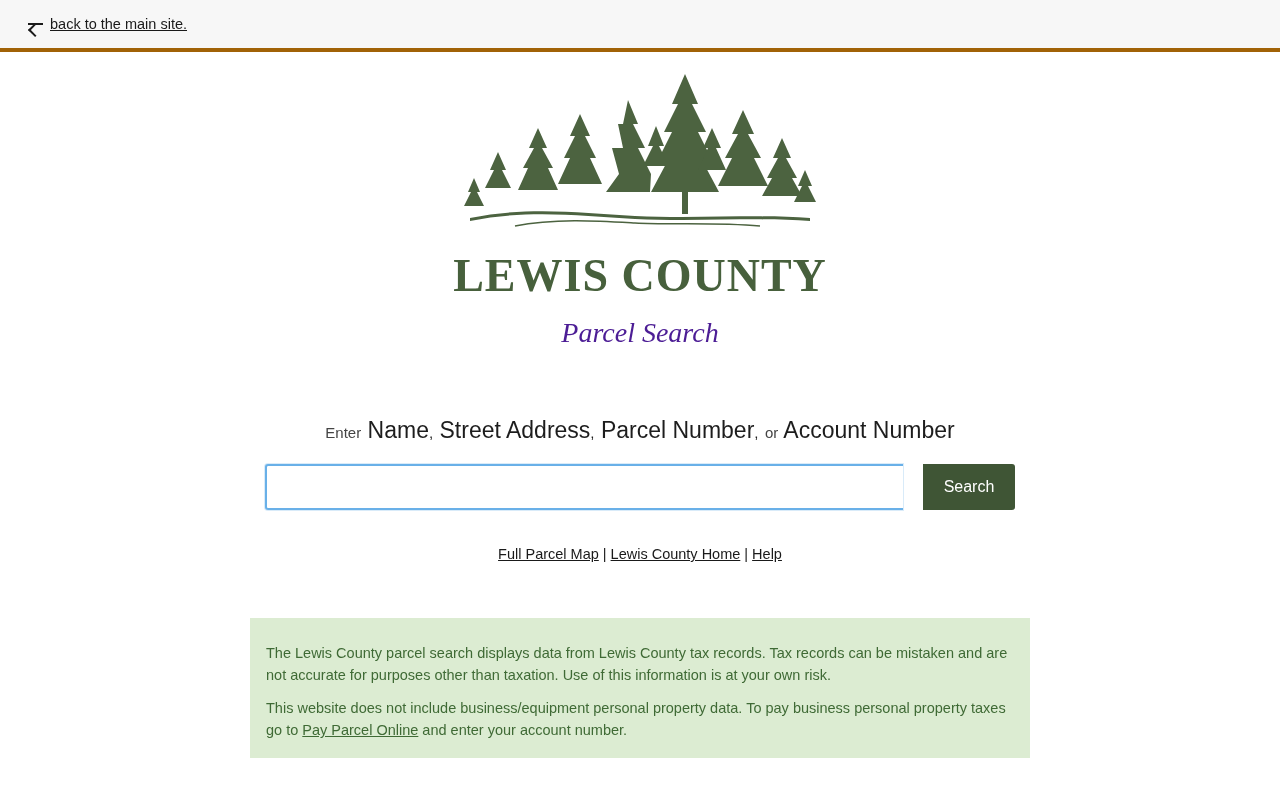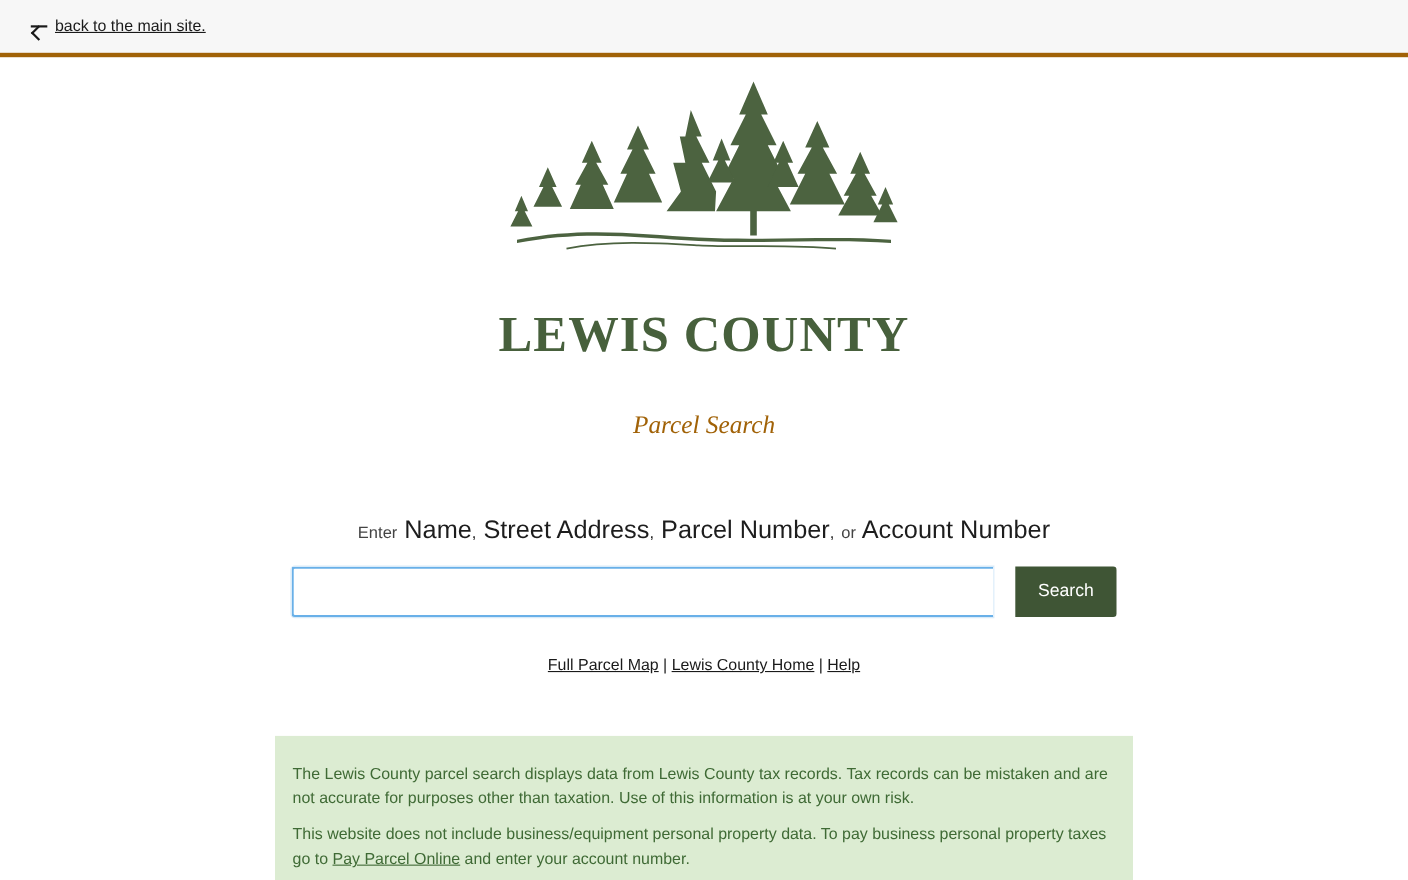--- a/index.html
+++ b/index.html
@@ -65,42 +65,41 @@
     flex-direction: column;
     align-items: center;
   }
 
   .logo-wrap {
     margin-top: 14px;
     width: 420px;
     display: flex;
     flex-direction: column;
     align-items: center;
-    gap: 28px;
   }
   .trees {
     width: 360px;
     height: 165px;
     display: block;
   }
   .county-name {
     font-family: "Liberation Serif", serif;
     font-size: 46px;
     letter-spacing: 1px;
     color: #47603c;
     font-weight: 700;
     margin-top: 22px;
     line-height: 1;
     white-space: nowrap;
   }
   .parcel-search-sub {
     font-family: "Liberation Serif", serif;
     font-style: italic;
-    font-size: 23px;
-    color: #a16207;
+    font-size: 28px;
+    color: #4c1d95;
     margin-top: 20px;
     line-height: 1;
   }
 
   
   .prompt {
     margin-top: 72px;
     color: #1d1d1d;
     font-size: 23px;
     line-height: 1;

